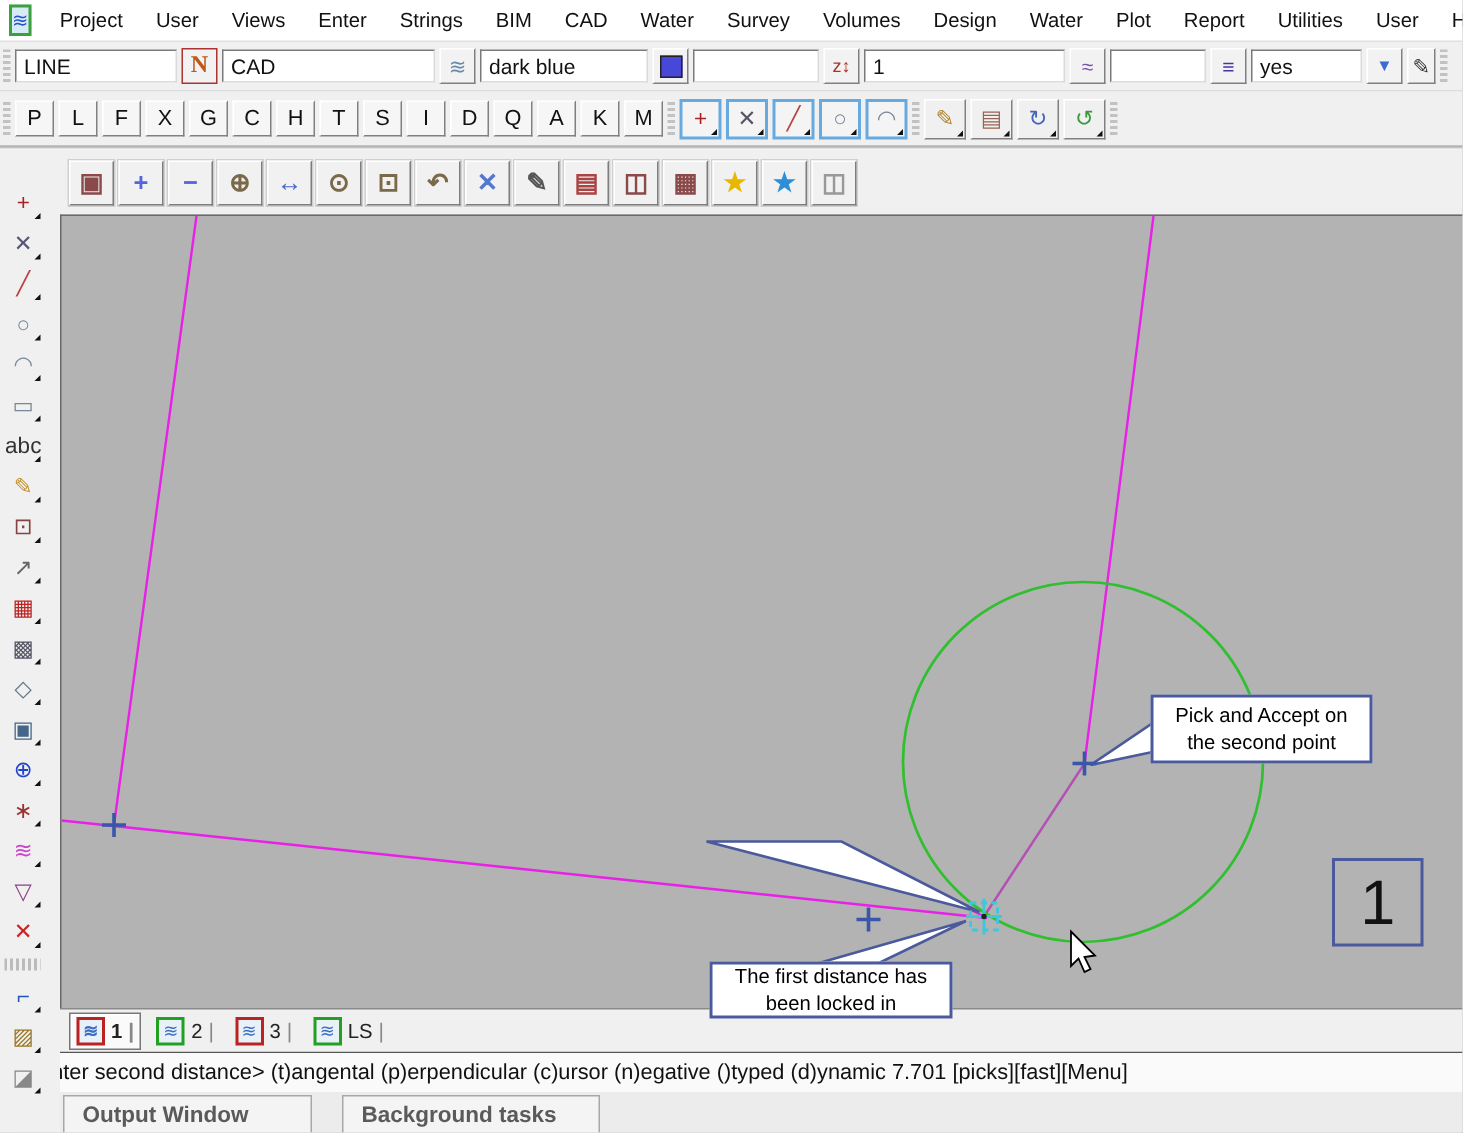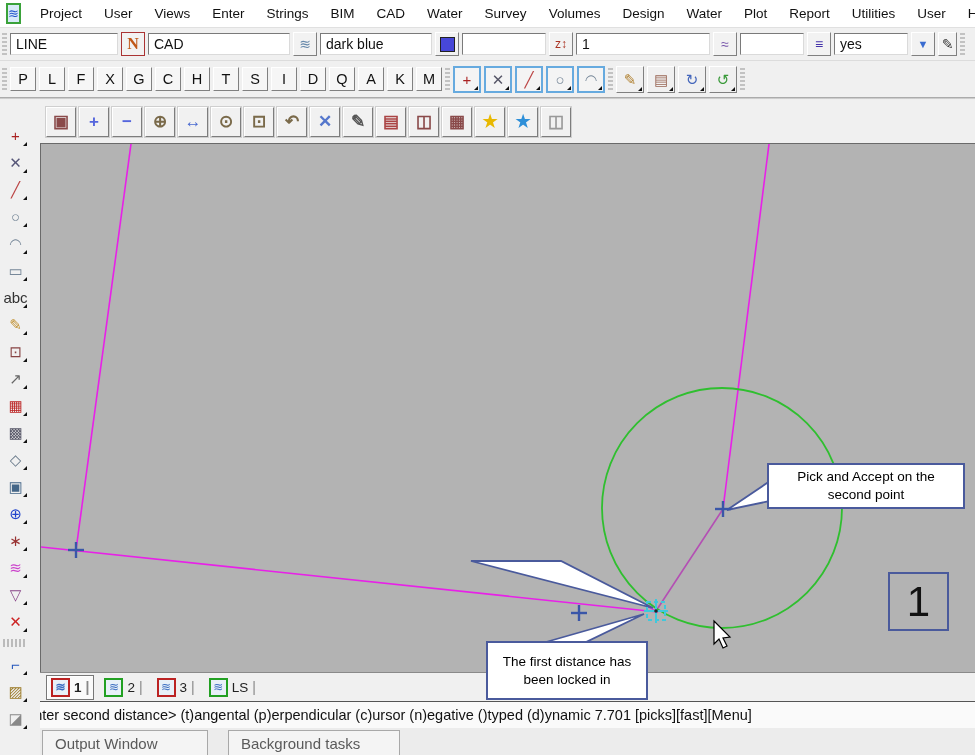--- a/index.html
+++ b/index.html
@@ -75,21 +75,21 @@
   .tab-ico { width:19px; height:19px; display:flex; align-items:center; justify-content:center;
              font-size:12px; color:#3a6cc0; background:#e8f0f8; border:2px solid #888; }
   .b-red .tab-ico { border-color:#bb2222; }
   .b-green .tab-ico { border-color:#22a022; }
   .tab-sep { color:#888; font-size:14px; }
 
   
   .statusbar { position:absolute; left:10px; top:701px; width:965px; height:27px; background:#fafafa;
                border-top:1px solid #555; display:flex; align-items:center; padding-left:6px;
                font-size:14.5px; color:#111; z-index:1; }
-  .bottombar { position:absolute; left:10px; top:728px; width:965px; height:27px; background:#ececec; z-index:1; }
+  .bottombar { position:absolute; left:10px; top:728px; width:965px; height:27px; background:#ececec; z-index:1;font-weight:bold; }
   .btab { position:absolute; top:2px; height:25px; background:#f4f4f4; border:1px solid #a8a8a8;
           border-bottom:none; color:#5a5a5a; font-size:15px; display:flex; align-items:center;
           padding-left:12px; cursor:default; }
 </style>
 </head>
 <body>
 
 <div class="app">
 
   <div class="row-menu">
@@ -350,24 +350,24 @@
         <rect x="606" y="458" width="18" height="18" fill="none" stroke-dasharray="4 3"></rect>
         <line x1="603" y1="467" x2="627" y2="467"></line>
           <line x1="615" y1="455" x2="615" y2="479"></line>
       </g>
       <circle cx="615" cy="467" r="1.8" fill="#222"></circle>
 
       <polygon points="673,477 673,500 678,495 682,504 686,502 682,494 689,493" fill="#ffffff" stroke="#000" stroke-width="1.2"></polygon>
     </svg>
   </div>
 
-  <div class="callout" style="left:767px;top:463px;width:198px;height:46px">
+  <div class="callout" style="left:767px;top:463px;width:148px;height:46px">
     <span>Pick and Accept on the second point</span>
   </div>
-  <div class="callout" style="left:486px;top:641px;width:162px;height:59px;z-index:5">
+  <div class="callout" style="left:473px;top:641px;width:162px;height:38px;z-index:5">
     <span>The first distance has been locked in</span>
   </div>
   <div class="viewnum">
     <span>1</span>
   </div>
 
   <div class="tabstrip">
     <span class="vtab b-red active">
         <span class="tab-ico">≋</span>
         <span>1</span>

